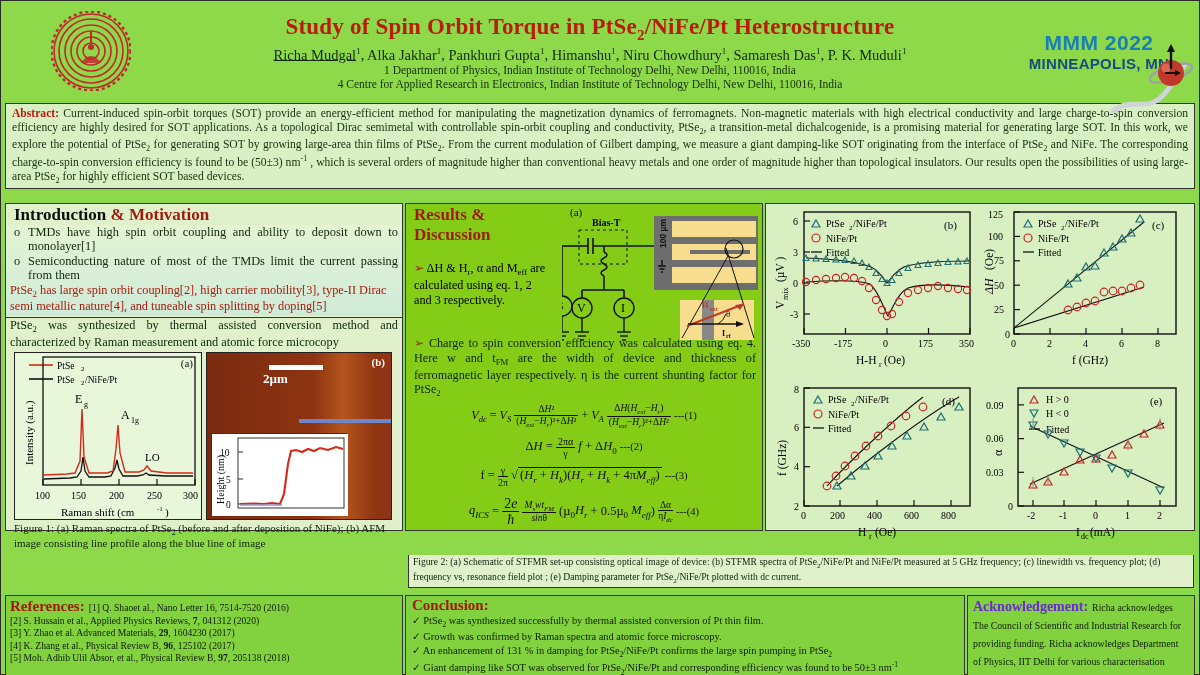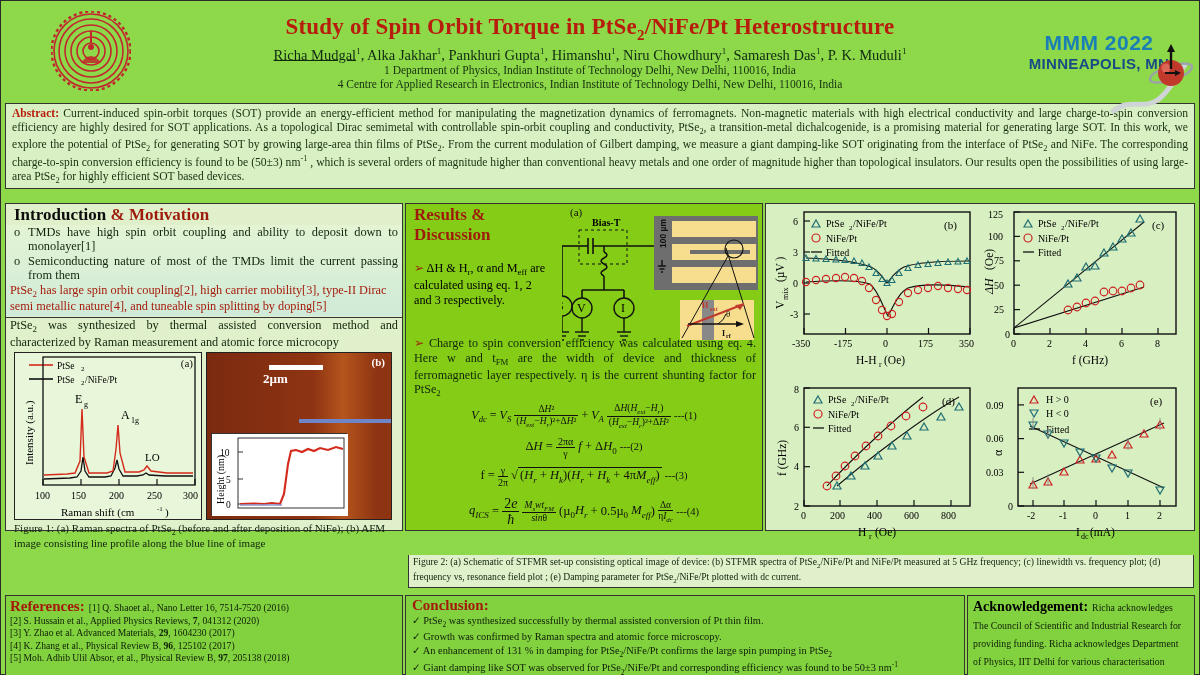--- a/index.html
+++ b/index.html
@@ -81,21 +81,21 @@
 
   
   .footer { display:flex; gap:2px; padding:0 4px 2px 4px; height:auto; }
   .refs { width:398px; border:1px solid #333; background:#82d13f; padding:1px 4px; }
   .refs .hd { color:#a3190a; font-weight:bold; font-size:15px; display:inline-block; }
   .refs .ln { font-size:9.6px; line-height:1.3; color:#0d1f08; }
   .concl { flex:1; border:1px solid #333; background:#82d13f; padding:1px 6px; }
   .concl .hd { color:#a3190a; font-weight:bold; font-size:15px; }
   .concl .ln { font-size:10.4px; line-height:1.32; color:#0d1f08; }
   .ack { width:228px; border:1px solid #333; background:#82d13f; padding:1px 5px; }
-  .ack .hd { color:#000000; font-weight:bold; font-size:14px; }
+  .ack .hd { color:#6d28d9; font-weight:bold; font-size:14px; }
   .ack .ln { font-size:9.8px; line-height:1.24; color:#0d1f08; text-align:justify; }
   sub { font-size:.72em; }
   sup { font-size:.72em; }
 </style>
 </head>
 <body>
 
 <div class="poster">
 
   <div class="header">

